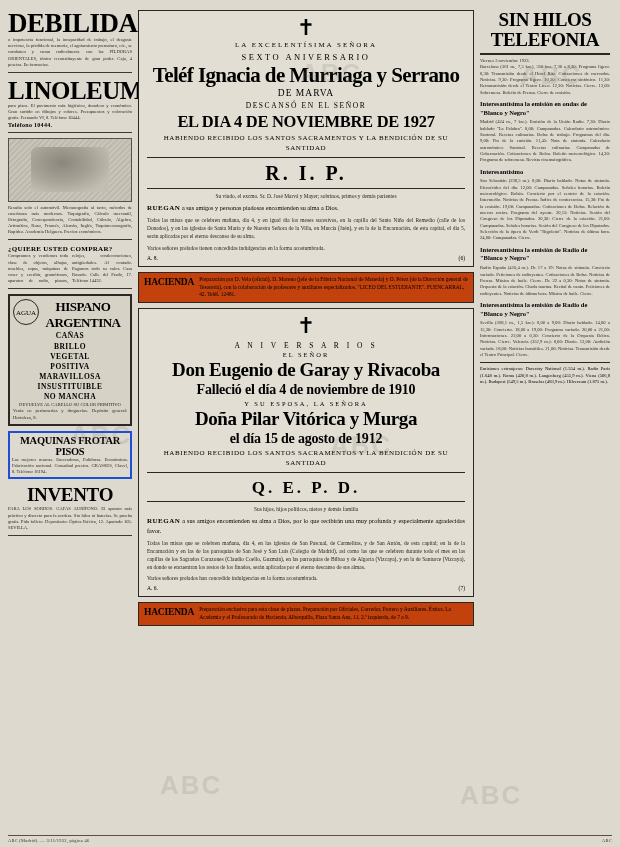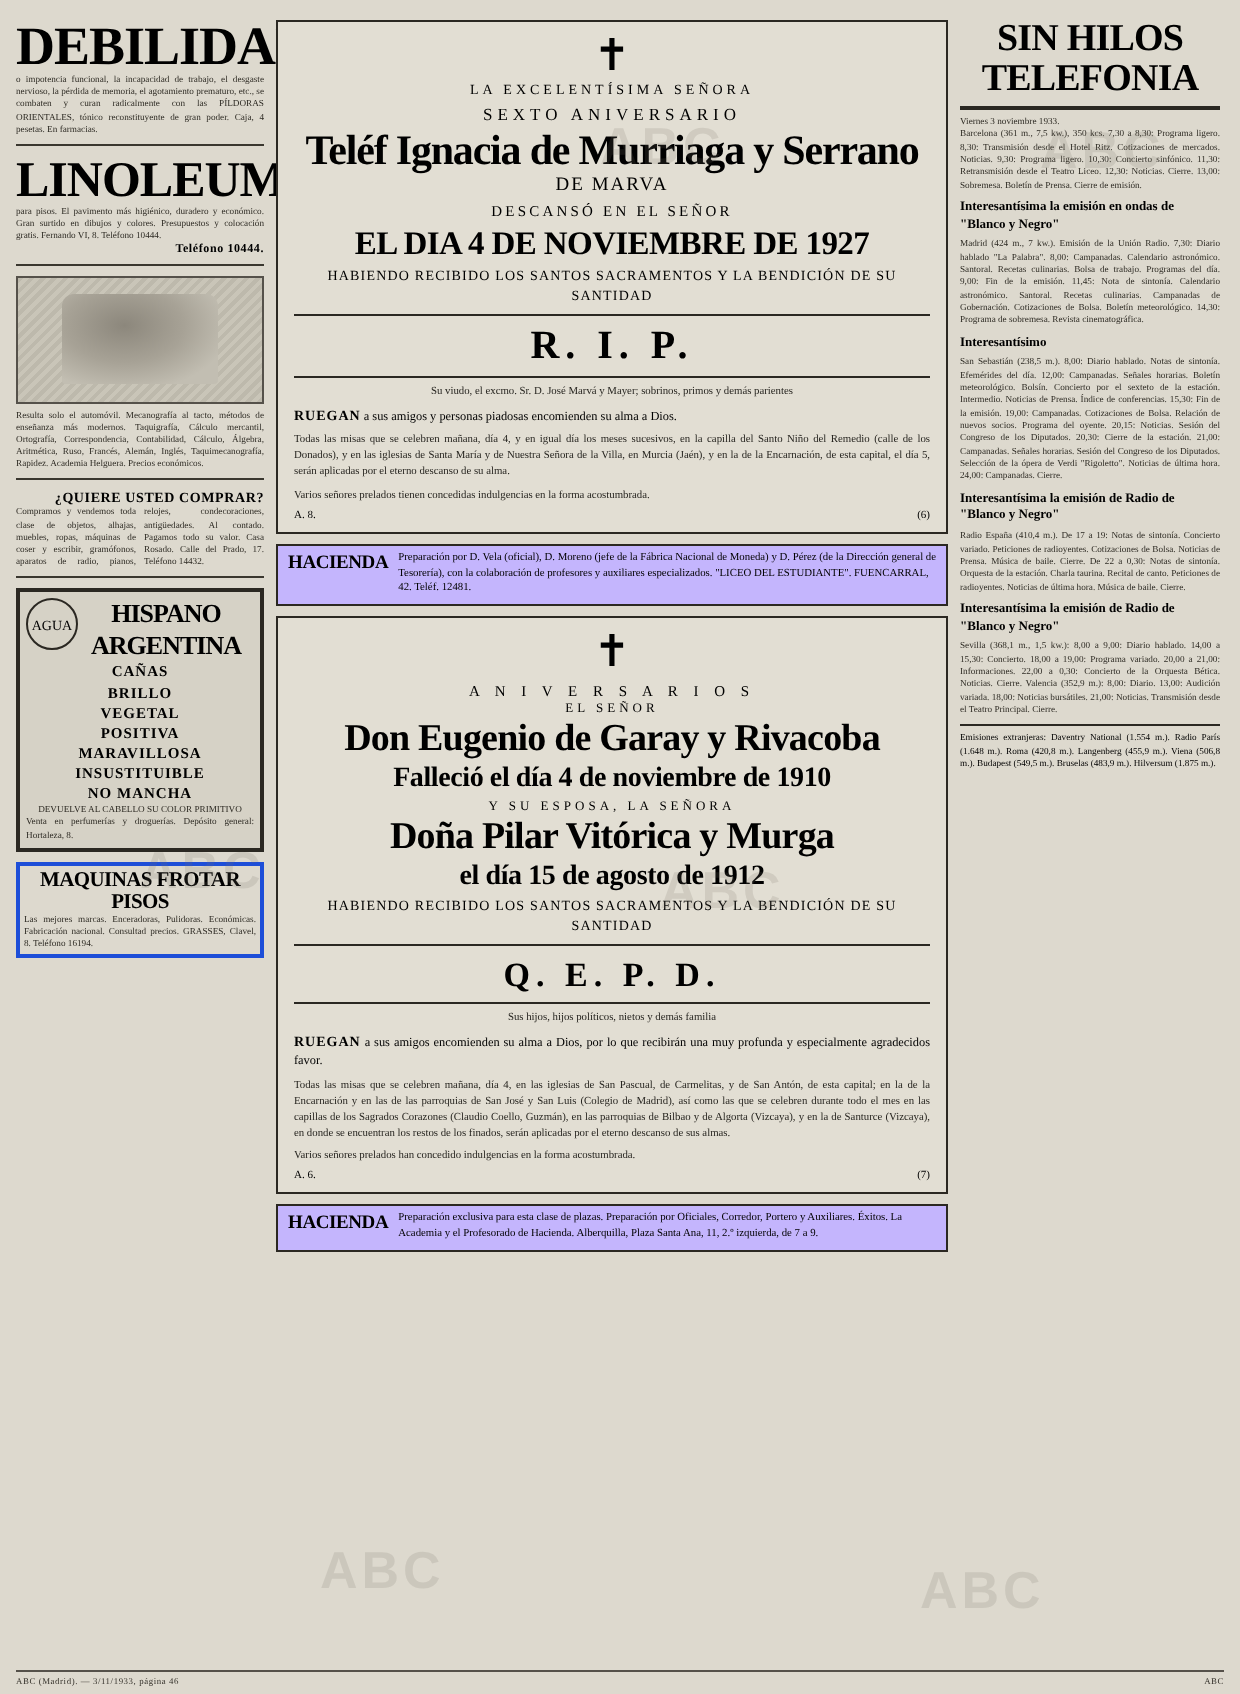--- a/index.html
+++ b/index.html
@@ -59,21 +59,21 @@
   .t-linoleum { font-size: 25px; }
   .microtext {
     font-size: 4.6px;
     line-height: 1.35;
     text-align: justify;
     color: #2e2b24;
     font-family: "Liberation Serif", serif;
   }
   .ad-sub {
     font-size: 6px;
-    text-align: right;
+    text-align: left;
     font-weight: bold;
     letter-spacing: 0.3px;
   }
   .two-col {
     column-count: 2;
     column-gap: 4px;
   }
   .figure-box {
     height: 64px;
     border: 1px solid #55514a;
@@ -212,21 +212,21 @@
     justify-content: space-between;
     font-size: 5.5px;
     margin-top: 3px;
   }
   .hacienda-strip {
     border: 1px solid #2b2822;
     padding: 3px 5px;
     font-size: 5.4px;
     line-height: 1.45;
     margin-bottom: 5px;
-    background: #c4b5fd;
+    background: #c2410c;
     display: flex;
     gap: 5px;
     align-items: flex-start;
   }
   .hacienda-label {
     font-weight: bold;
     font-size: 9.5px;
     letter-spacing: -0.2px;
     white-space: nowrap;
   }
@@ -327,20 +327,24 @@
         <div class="hispano-stripe">NO MANCHA</div>
         <div class="microtext" style="text-align:center">DEVUELVE AL CABELLO SU COLOR PRIMITIVO</div>
         <div class="microtext">Venta en perfumerías y droguerías. Depósito general: Hortaleza, 8.</div>
       </div>
 
       <div class="ad boxrule">
         <div class="t-maquinas">MAQUINAS FROTAR PISOS</div>
         <div class="microtext">Las mejores marcas. Enceradoras, Pulidoras. Económicas. Fabricación nacional. Consultad precios. GRASSES, Clavel, 8. Teléfono 16194.</div>
       </div>
 
+      <div class="ad">
+        <div class="t-invento">INVENTO</div>
+        <div class="microtext">PARA LOS SORDOS. GAFAS AURÍFONO. El aparato más práctico y discreto para la sordera. Sin hilos ni baterías. Se prueba gratis. Pida folleto. Depositario: Óptica Ibérica, 12. Apartado 105. SEVILLA.</div>
+      </div>
 
     </div>
 
     <div class="col-mid">
 
       <div class="obit">
         <div class="cross">✝</div>
         <div class="la-senora">LA EXCELENTÍSIMA SEÑORA</div>
         <div class="anniv">SEXTO ANIVERSARIO</div>
         <div class="name-big">Teléf Ignacia de Murriaga y Serrano</div>

